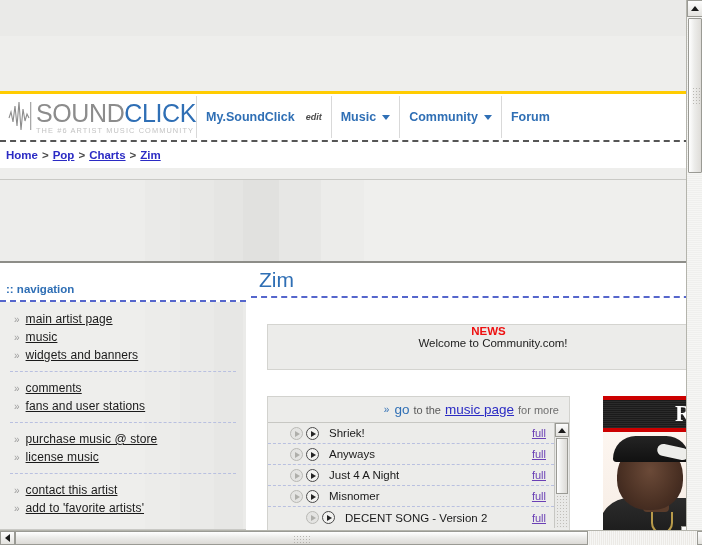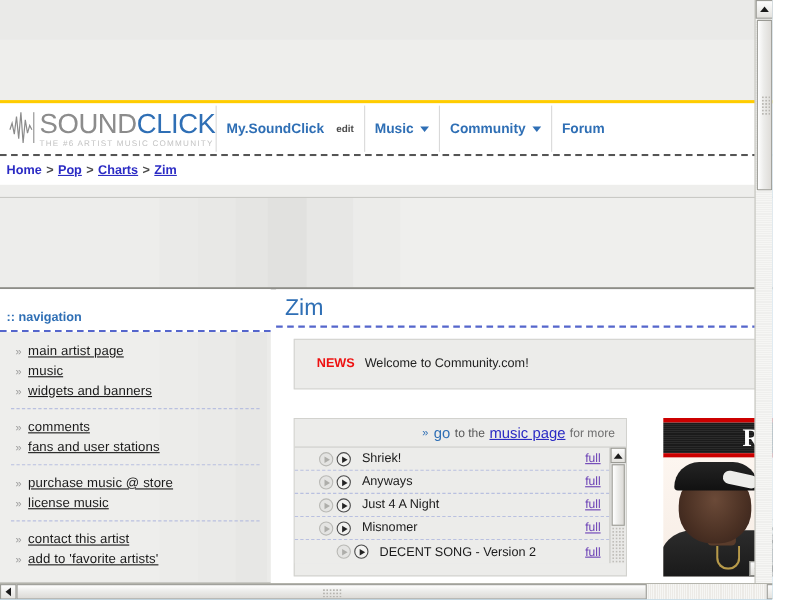--- a/index.html
+++ b/index.html
@@ -7,21 +7,21 @@
     margin: 0; padding: 0;
     width: 727px; height: 545px;
     overflow: hidden;
     background: #ffffff;
     font-family: "Liberation Sans", sans-serif;
   }
   #viewport {
     position: relative;
     width: 702px; height: 545px;
     overflow: hidden;
-    background: #0369a1;
+    background: #fca5a5;
   }
 
   
   .vscroll-outer {
     position: absolute; top: 0; right: 0; width: 16px; height: 530px;
     background: #f3f3f1;
     border-left: 1px solid #b4b4ac;
   }
   .vscroll-outer .trough {
     position:absolute; top:17px; left:0; right:0; bottom:0;
@@ -106,21 +106,21 @@
     font-size: 7.4px; color:#c3c3c3; letter-spacing: 1.1px;
     margin-top:1px; font-family:"Liberation Sans",sans-serif;
   }
   .navsep { width:1px; align-self:stretch; background:#d9d9d9; margin-top:2px; margin-bottom:2px;}
   .menu { display:flex; align-items:center; height:100%; }
   .menu-item {
     color:#2f6fb5; font-size:12.5px; font-weight:bold;
     padding: 12px 9px; height:100%; display:flex; align-items:center; white-space:nowrap;
     cursor: default;
   }
-  .menu-item.small { font-size:9px; padding-left:2px; padding-right:9px; color:#4a4a4a; }
+  .menu-item.small { font-size:9px; padding-left:2px; padding-right:9px; color:#4a4a4a;font-style:italic; }
   .caret {
     width:0;height:0;border-left:4px solid transparent;border-right:4px solid transparent;
     border-top:5px solid #2f6fb5; margin-left:6px;
   }
   .dashline { height:0; border-top: 2px dashed #555; margin: 0; }
 
   
   .crumbbar {
     height: 26px; display:flex; align-items:center;
     padding-left: 6px; font-size:11.5px; background:#ffffff;
@@ -169,24 +169,25 @@
   .navdash { border-top: 1px dashed #b9c0e0; height:0; margin: 7px 10px 7px 10px; }
   .tagsbar { background:#fff; padding: 5px 0 0 6px; font-size:11.5px; font-weight:bold; color:#2f6fb5; }
 
   
   .artist-title {
     font-size: 21px; color:#2f6fb5; padding: 5px 0 4px 8px; font-weight:400;
   }
   .right-dash { border-top: 2px dashed #5566cc; height:0; }
 
   .news-box {
-    margin: 10px 0 0 16px; height: 46px;
+    margin: 26px 0 0 16px; height: 46px;
     background: #ececea; border: 1px solid #d4d4d0;
     display:flex; align-items:center; padding-left: 20px;
     width: 432px;
+    flex-direction: column;
   }
   .news-label { color:#ee1111; font-weight:bold; font-size:11.5px; margin-right:9px; }
   .news-text { color:#222; font-size:11.5px; }
 
   .lower-row { display:flex; margin-top: 26px; }
 
   .music-box {
     margin-left: 16px; width: 303px;
     border: 1px solid #d2d2ce; background:#ececea;
   }

